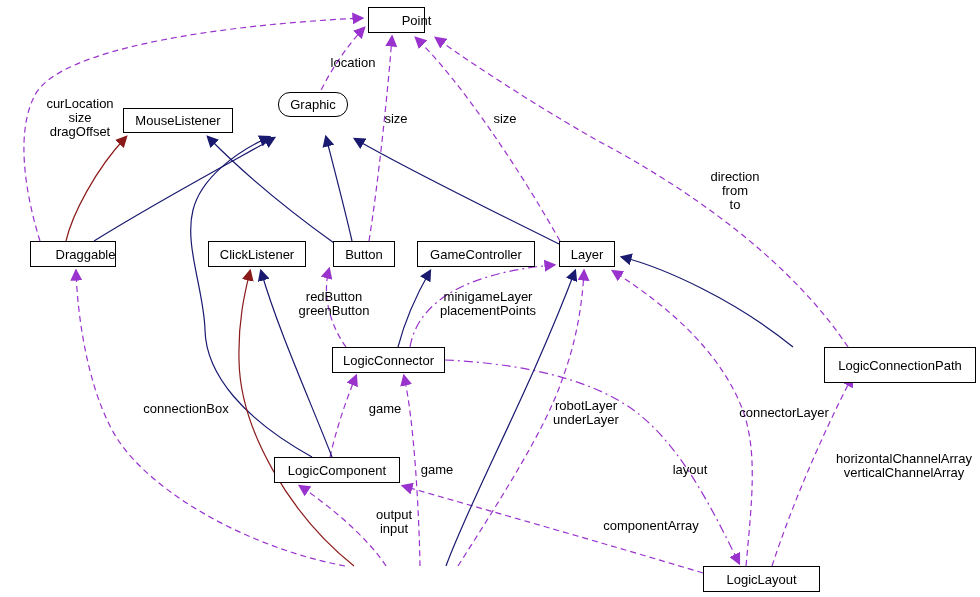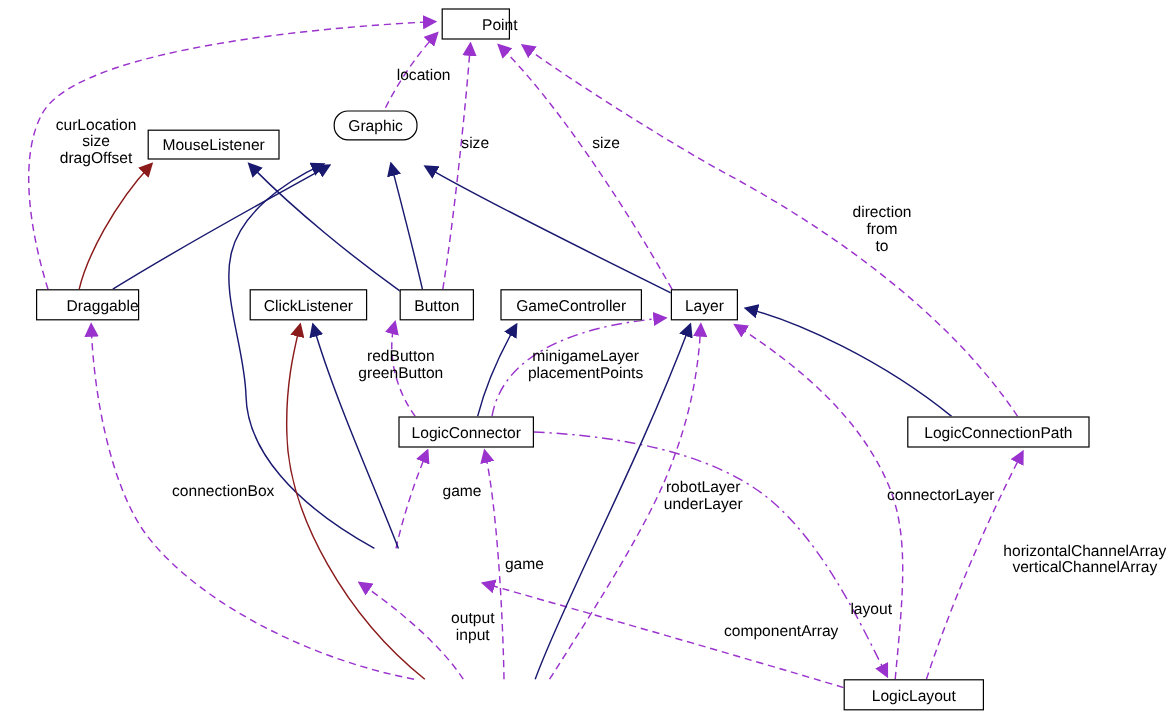--- a/index.html
+++ b/index.html
@@ -67,40 +67,41 @@
     </svg>
 <div class="node" style="left: 368px; top: 7px; width: 57px; height: 26px; padding-left: 40px;">Point</div>
     <div class="node" style="left: 123px; top: 108px; width: 110px; height: 25px;">MouseListener</div>
     <div class="node" style="left: 278px; top: 92px; width: 70px; height: 25px; border-radius: 12px;">Graphic</div>
     <div class="node" style="left: 30px; top: 241px; width: 86px; height: 26px; padding-left: 25px;">Draggable</div>
     <div class="node" style="left: 208px; top: 241px; width: 98px; height: 26px;">ClickListener</div>
     <div class="node" style="left: 333px; top: 241px; width: 62px; height: 26px;">Button</div>
     <div class="node" style="left: 417px; top: 241px; width: 118px; height: 26px;">GameController</div>
     <div class="node" style="left: 559px; top: 241px; width: 56px; height: 26px;">Layer</div>
     <div class="node" style="left: 332px; top: 347px; width: 113px; height: 26px;">LogicConnector</div>
-    <div class="node" style="left: 756px; top: 347px; width: 152px; height: 26px;">LogicConnectionPath</div>
+    <div class="node" style="left: 824px; top: 347px; width: 152px; height: 36px;">LogicConnectionPath</div>
+    <div class="node" style="left: 274px; top: 457px; width: 126px; height: 26px;">LogicComponent</div>
     <div class="node" style="left: 703px; top: 566px; width: 117px; height: 26px;">LogicLayout</div>
     <div class="edge-label" style="left: 353px; top: 56px;">location</div>
     <div class="edge-label" style="left: 396px; top: 112px;">size</div>
     <div class="edge-label" style="left: 505px; top: 112px;">size</div>
     <div class="edge-label" style="left: 80px; top: 97px;">curLocation
 size
 dragOffset</div>
     <div class="edge-label" style="left: 735px; top: 170px;">direction
 from
 to</div>
     <div class="edge-label" style="left: 334px; top: 290px;">redButton
 greenButton</div>
     <div class="edge-label" style="left: 488px; top: 290px;">minigameLayer
 placementPoints</div>
     <div class="edge-label" style="left: 186px; top: 402px;">connectionBox</div>
     <div class="edge-label" style="left: 385px; top: 402px;">game</div>
     <div class="edge-label" style="left: 586px; top: 399px;">robotLayer
 underLayer</div>
     <div class="edge-label" style="left: 784px; top: 406px;">connectorLayer</div>
     <div class="edge-label" style="left: 437px; top: 463px;">game</div>
-    <div class="edge-label" style="left: 726px; top: 463px; margin-top: 38px;">layout</div>
+    <div class="edge-label" style="left: 690px; top: 463px;">layout</div>
     <div class="edge-label" style="left: 904px; top: 452px;">horizontalChannelArray
 verticalChannelArray</div>
     <div class="edge-label" style="left: 394px; top: 508px;">output
 input</div>
     <div class="edge-label" style="left: 651px; top: 519px;">componentArray</div>
   </div>
 
 </body></html>

